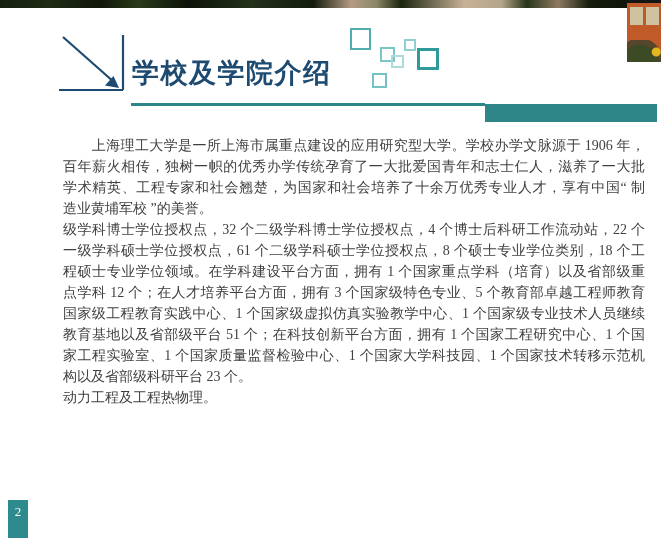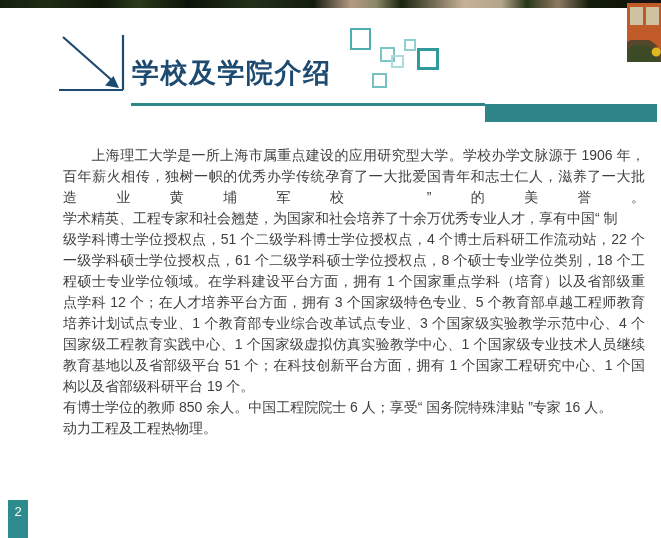--- a/index.html
+++ b/index.html
@@ -1,18 +1,18 @@
 <!DOCTYPE html>
 <html><head>
 <meta charset="utf-8">
 <style>
   html,body { margin:0; padding:0; background:#ffffff; }
   .page {
     position:relative; width:661px; height:538px; background:#ffffff;
-    overflow:hidden; font-family:Liberation Sans, sans-serif;
+    overflow:hidden; font-family:Liberation Serif, serif;
   }
 
   
   .top-strip {
     position:absolute; left:0; top:0; width:627px; height:8px;
     background:linear-gradient(90deg,
       #16200f 0%, #1f2b14 8%, #101709 16%, #2a3a1a 22%, #0d130a 30%,
       #23301a 40%, #141c0e 50%, #b59a83 56%, #8a8766 60%, #1a240f 64%,
       #c7b196 74%, #b3a48a 80%, #273518 84%, #8d7a62 89%, #151d0d 94%, #101509 100%);
   }
@@ -52,21 +52,21 @@
   .sq4 { left:404px; top:39px; width:12px; height:12px; border:2px solid #8fcfcf; }
   .sq5 { left:417px; top:48px; width:22px; height:22px; border:3px solid #2f9a9c; }
   .sq6 { left:372px; top:73px; width:15px; height:15px; border:2px solid #74c2c2; }
 
   
   .rule { position:absolute; left:131px; top:103px; width:354px; height:3px; background:#2e8688; }
   .bar  { position:absolute; left:485px; top:104px; width:172px; height:18px; background:#2e8688; }
 
   
   .body-text {
-    position:absolute; left:63px; top:145px; width:582px;
+    position:absolute; left:63px; top:135px; width:582px;
     font-size:14px; line-height:21px; color:#3f3f3f;
   }
   .para { margin:0; }
   .bt-line { text-align:justify; text-align-last:justify; }
   .para .bt-line:last-child { text-align-last:left; }
 
   
   .page-num {
     position:absolute; left:8px; top:500px; width:20px; height:38px;
     background:#2e8b8d; color:#ffffff; font-size:13px;
@@ -98,35 +98,34 @@
   <div class="sq sq5"></div>
   <div class="sq sq6"></div>
 
   <div class="rule"></div>
   <div class="bar"></div>
 
   <div class="body-text">
       <div class="para">
         <div class="bt-line">　　上海理工大学是一所上海市属重点建设的应用研究型大学。学校办学文脉源于 1906 年，</div>
         <div class="bt-line">百年薪火相传，独树一帜的优秀办学传统孕育了一大批爱国青年和志士仁人，滋养了一大批</div>
+        <div class="bt-line">学术精英、工程专家和社会翘楚，为国家和社会培养了十余万优秀专业人才，享有中国“ 制</div>
         <div class="bt-line">造业黄埔军校 ”的美誉。</div>
-        <div class="bt-line">学术精英、工程专家和社会翘楚，为国家和社会培养了十余万优秀专业人才，享有中国“ 制</div>
       </div>
       <div class="para">
-        <div class="bt-line">级学科博士学位授权点，51 个二级学科博士学位授权点，4 个博士后科研工作流动站，22 个</div>
+        <div class="bt-line">级学科博士学位授权点，32 个二级学科博士学位授权点，4 个博士后科研工作流动站，22 个</div>
         <div class="bt-line">一级学科硕士学位授权点，61 个二级学科硕士学位授权点，8 个硕士专业学位类别，18 个工</div>
         <div class="bt-line">程硕士专业学位领域。在学科建设平台方面，拥有 1 个国家重点学科（培育）以及省部级重</div>
         <div class="bt-line">点学科 12 个；在人才培养平台方面，拥有 3 个国家级特色专业、5 个教育部卓越工程师教育</div>
-        <div class="bt-line">培养计划试点专业、1 个教育部专业综合改革试点专业、3 个国家级实验教学示范中心、4 个</div>
         <div class="bt-line">国家级工程教育实践中心、1 个国家级虚拟仿真实验教学中心、1 个国家级专业技术人员继续</div>
         <div class="bt-line">教育基地以及省部级平台 51 个；在科技创新平台方面，拥有 1 个国家工程研究中心、1 个国</div>
-        <div class="bt-line">构以及省部级科研平台 19 个。</div>
+        <div class="bt-line">家工程实验室、1 个国家质量监督检验中心、1 个国家大学科技园、1 个国家技术转移示范机</div>
+        <div class="bt-line">构以及省部级科研平台 23 个。</div>
       </div>
       <div class="para">
-        <div class="bt-line">有博士学位的教师 850 余人。中国工程院院士 6 人；享受“ 国务院特殊津贴 ”专家 16 人。</div>
       </div>
       <div class="para">
         <div class="bt-line">动力工程及工程热物理。</div>
       </div>
     </div>
 
   <div class="page-num">
     <span>2</span>
   </div>
 

